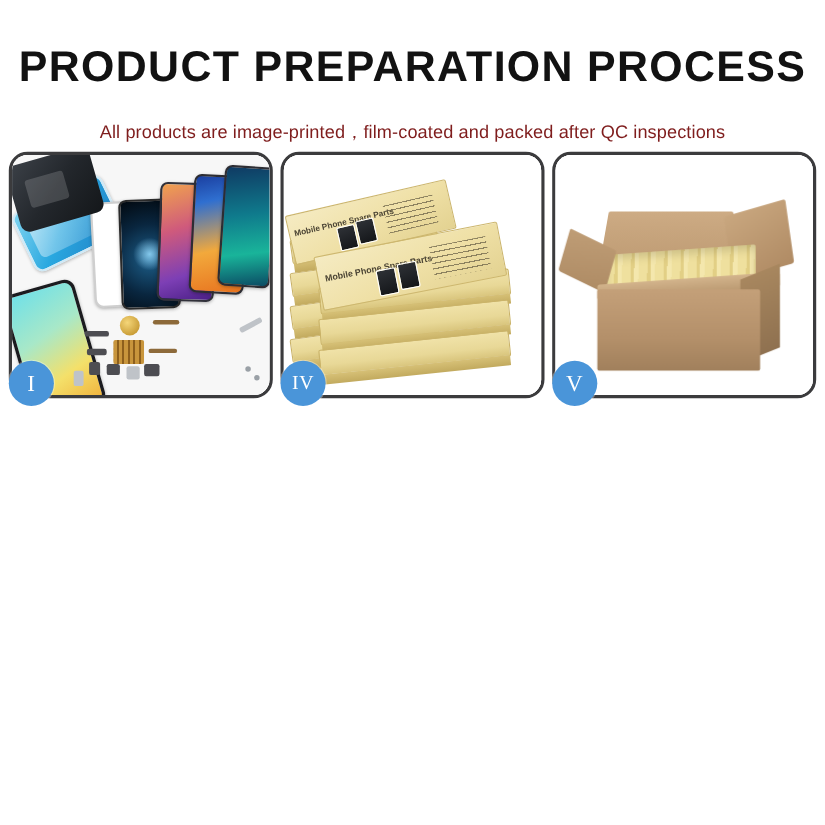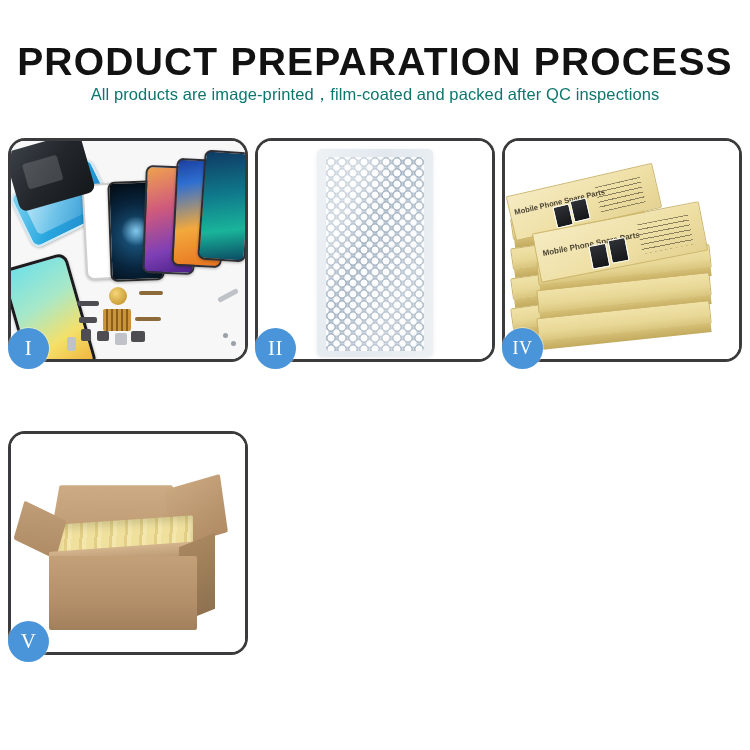--- a/index.html
+++ b/index.html
@@ -24,25 +24,25 @@
   .title {
     font-family: "Liberation Sans", sans-serif;
     font-size: 39px;
     font-weight: 700;
     letter-spacing: 1.2px;
     color: #121212;
     line-height: 1.05;
     white-space: nowrap;
   }
   .subtitle {
-    margin-top: 1px;
+    margin-top: 26px;
     font-family: "Liberation Sans", sans-serif;
     font-size: 16.5px;
     font-weight: 400;
-    color: #0f766e;
+    color: #7f1d1d;
     letter-spacing: 0.1px;
     white-space: nowrap;
   }
 
   
   .grid {
     position: absolute;
     left: 8px;
     top: 138px;
     width: 734px;
@@ -412,30 +412,20 @@
         <div class="part" style="left:120px; top:190px; width:14px; height:11px;"></div>
         <div class="part light" style="left:56px; top:196px; width:9px; height:14px;"></div>
         <div class="part screw" style="left:212px; top:192px; width:5px; height:5px;"></div>
         <div class="part screw" style="left:220px; top:200px; width:5px; height:5px;"></div>
         <div class="part light" style="left:206px; top:152px; width:22px; height:5px; transform:rotate(-28deg);"></div>
       </div>
     </div>
     <div class="badge">I</div>
   </div>
 
-  <div class="card">
-    <div class="card-inner">
-      <div class="p2">
-        <div class="bw-sheet"></div>
-        <div class="bw-bubbles"></div>
-        <div class="bw-gloss"></div>
-      </div>
-    </div>
-    <div class="badge">II</div>
-  </div>
 
 
   <div class="card">
     <div class="card-inner">
       <div class="p4">
         <div class="stack">
 
           <div class="sbox" style="left:4px; top:54px; width:132px; height:20px; transform:rotate(-8deg);">
               <div class="side"></div>
             </div>

